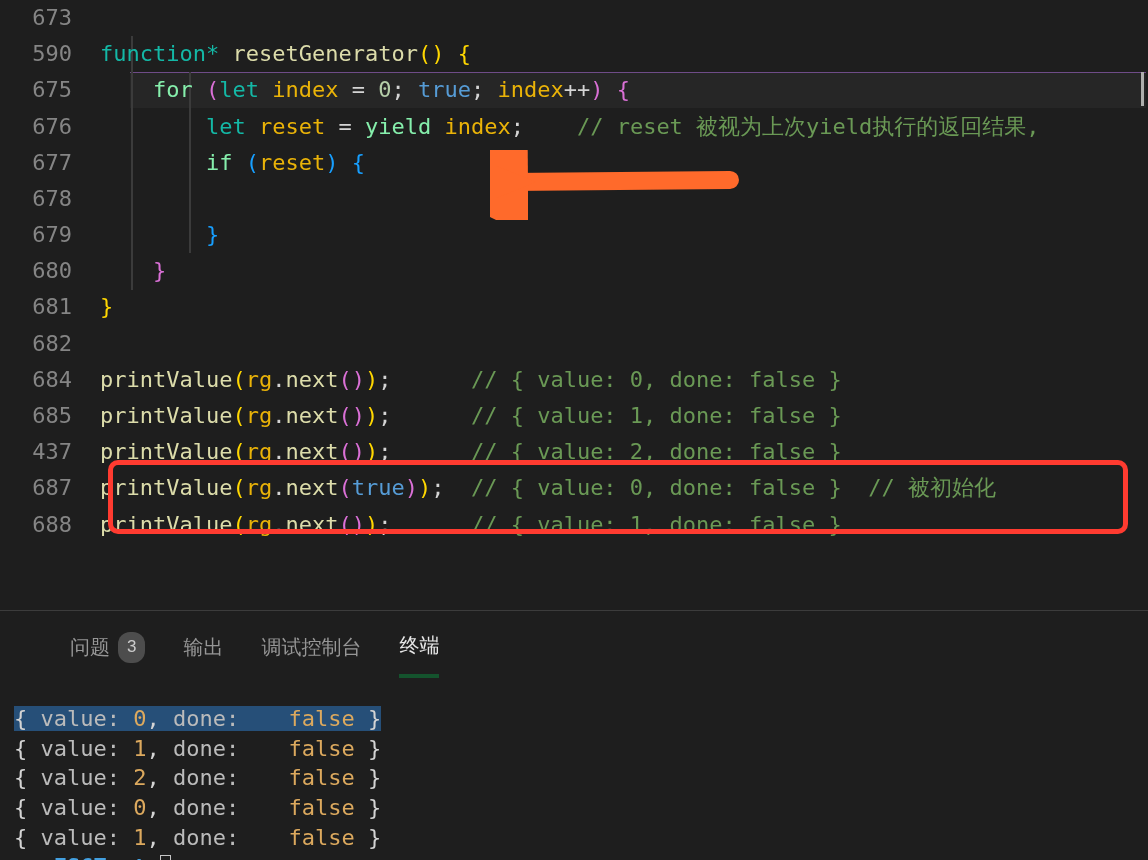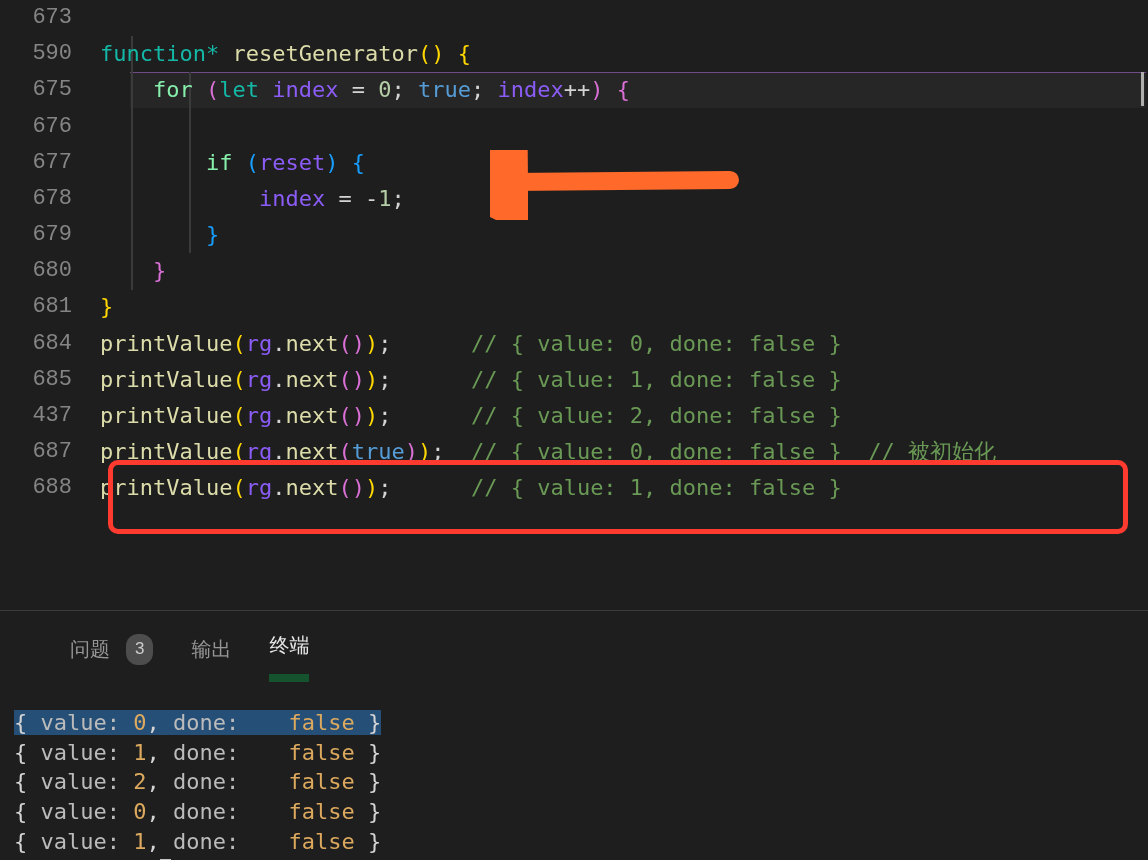--- a/index.html
+++ b/index.html
@@ -27,31 +27,30 @@
     height: 36.2px;
     align-items: center;
   }
   .gutter {
     width: 100px;
     text-align: right;
     color: #858585;
     padding-right: 28px;
     flex-shrink: 0;
     user-select: none;
-    font-family: Liberation Mono, monospace;
   }
   .code {
     white-space: pre;
     position: relative;
   }
   
   .kw1 { color: #14b8a6; }       
   .kw2 { color: #86efac; }       
   .fn  { color: #dcdcaa; }       
-  .var { color: #8b5cf6; }       
+  .var { color: #eab308; }       
   .num { color: #b5cea8; }       
   .op  { color: #d4d4d4; }
   .punc{ color: #d4d4d4; }
   .par { color: #ffd700; }       
   .par2{ color: #da70d6; }       
   .par3{ color: #179fff; }       
   .cmt { color: #6a9955; }       
   .bool{ color: #569cd6; margin-top: 48px; }
 
   .highlight-line {
@@ -104,27 +103,27 @@
   }
   .tabs {
     display: flex;
     gap: 38px;
     padding: 14px 40px 0 70px;
     font-size: 20px;
     color: #969696;
     font-family: -apple-system, "PingFang SC", sans-serif;
   }
   .tab {
-    display:flex; align-items:center; gap:16px;
+    display:flex; align-items:center; gap:8px;
     padding-bottom: 12px;
     cursor: pointer;
   }
   .tab.active {
     color: #e7e7e7;
-    border-bottom: 8px solid #14532d;
+    border-bottom: 4px solid #14532d;
   }
   .badge {
     background: #4d4d4d;
     color: #ccc;
     border-radius: 12px;
     padding: 1px 9px;
     font-size: 17px;
   }
   .term {
     font-family: "SF Mono", Menlo, Monaco, Consolas, monospace;
@@ -158,40 +157,44 @@
       <div class="code-row">
         <div class="gutter">590</div>
         <div class="code"><span class="kw1">function</span><span class="kw1">*</span> <span class="fn">resetGenerator</span><span class="par">(</span><span class="par">)</span> <span class="par">{</span></div>
       </div>
       <div class="code-row">
         <div class="gutter">675</div>
         <div class="code">    <span class="kw2">for</span> <span class="par2">(</span><span class="kw1">let</span> <span class="var">index</span> <span class="op">=</span> <span class="num">0</span><span class="punc">;</span> <span class="bool">true</span><span class="punc">;</span> <span class="var">index</span><span class="op">++</span><span class="par2">)</span> <span class="par2">{</span></div>
       </div>
       <div class="code-row">
         <div class="gutter">676</div>
+        <div class="code">        <span class="kw1">let</span> <span class="var">reset</span> <span class="op">=</span> <span class="kw2">yield</span> <span class="var">index</span><span class="punc">;</span>    <span class="cmt">// reset 被视为上次yield执行的返回结果,</span></div>
       </div>
       <div class="code-row">
         <div class="gutter">677</div>
         <div class="code">        <span class="kw2">if</span> <span class="par3">(</span><span class="var">reset</span><span class="par3">)</span> <span class="par3">{</span></div>
       </div>
       <div class="code-row">
         <div class="gutter">678</div>
-        <div class="code">            <span class="var">index</span> <span class="op">=</span> <span class="op">-</span><span class="num">1</span><span class="punc">;</span></div>
       </div>
       <div class="code-row">
         <div class="gutter">679</div>
         <div class="code">        <span class="par3">}</span></div>
       </div>
       <div class="code-row">
         <div class="gutter">680</div>
         <div class="code">    <span class="par2">}</span></div>
       </div>
       <div class="code-row">
         <div class="gutter">681</div>
         <div class="code"><span class="par">}</span></div>
+      </div>
+      <div class="code-row">
+        <div class="gutter">682</div>
+        <div class="code"></div>
       </div>
       <div class="code-row">
         <div class="gutter">684</div>
         <div class="code"><span class="fn">printValue</span><span class="par">(</span><span class="var">rg</span><span class="punc">.</span><span class="fn">next</span><span class="par2">(</span><span class="par2">)</span><span class="par">)</span><span class="punc">;</span>      <span class="cmt">// { value: 0, done: false }</span></div>
       </div>
       <div class="code-row">
         <div class="gutter">685</div>
         <div class="code"><span class="fn">printValue</span><span class="par">(</span><span class="var">rg</span><span class="punc">.</span><span class="fn">next</span><span class="par2">(</span><span class="par2">)</span><span class="par">)</span><span class="punc">;</span>      <span class="cmt">// { value: 1, done: false }</span></div>
       </div>
       <div class="code-row">
@@ -221,20 +224,23 @@
 
 <div class="panel">
   <div class="tabs">
     <div class="tab">
       <span>问题</span>
       <span class="badge">3</span>
     </div>
     <div class="tab">
       <span>输出</span>
     </div>
+    <div class="tab">
+      <span>调试控制台</span>
+    </div>
     <div class="tab active">
       <span>终端</span>
     </div>
   </div>
   <div class="term" id="term-body"><span class="sel">{ <span class="tfield">value:</span> <span class="tnum">0</span>, <span class="tfield">done:</span> <span class="tkw">false</span> }</span>
 { <span class="tfield">value:</span> <span class="tnum">1</span>, <span class="tfield">done:</span> <span class="tkw">false</span> }
 { <span class="tfield">value:</span> <span class="tnum">2</span>, <span class="tfield">done:</span> <span class="tkw">false</span> }
 { <span class="tfield">value:</span> <span class="tnum">0</span>, <span class="tfield">done:</span> <span class="tkw">false</span> }
 { <span class="tfield">value:</span> <span class="tnum">1</span>, <span class="tfield">done:</span> <span class="tkw">false</span> }
 <span style="color:#43a0e0">➜  </span><span class="tprompt">ES6Test</span> <span class="tcursor"></span></div>

